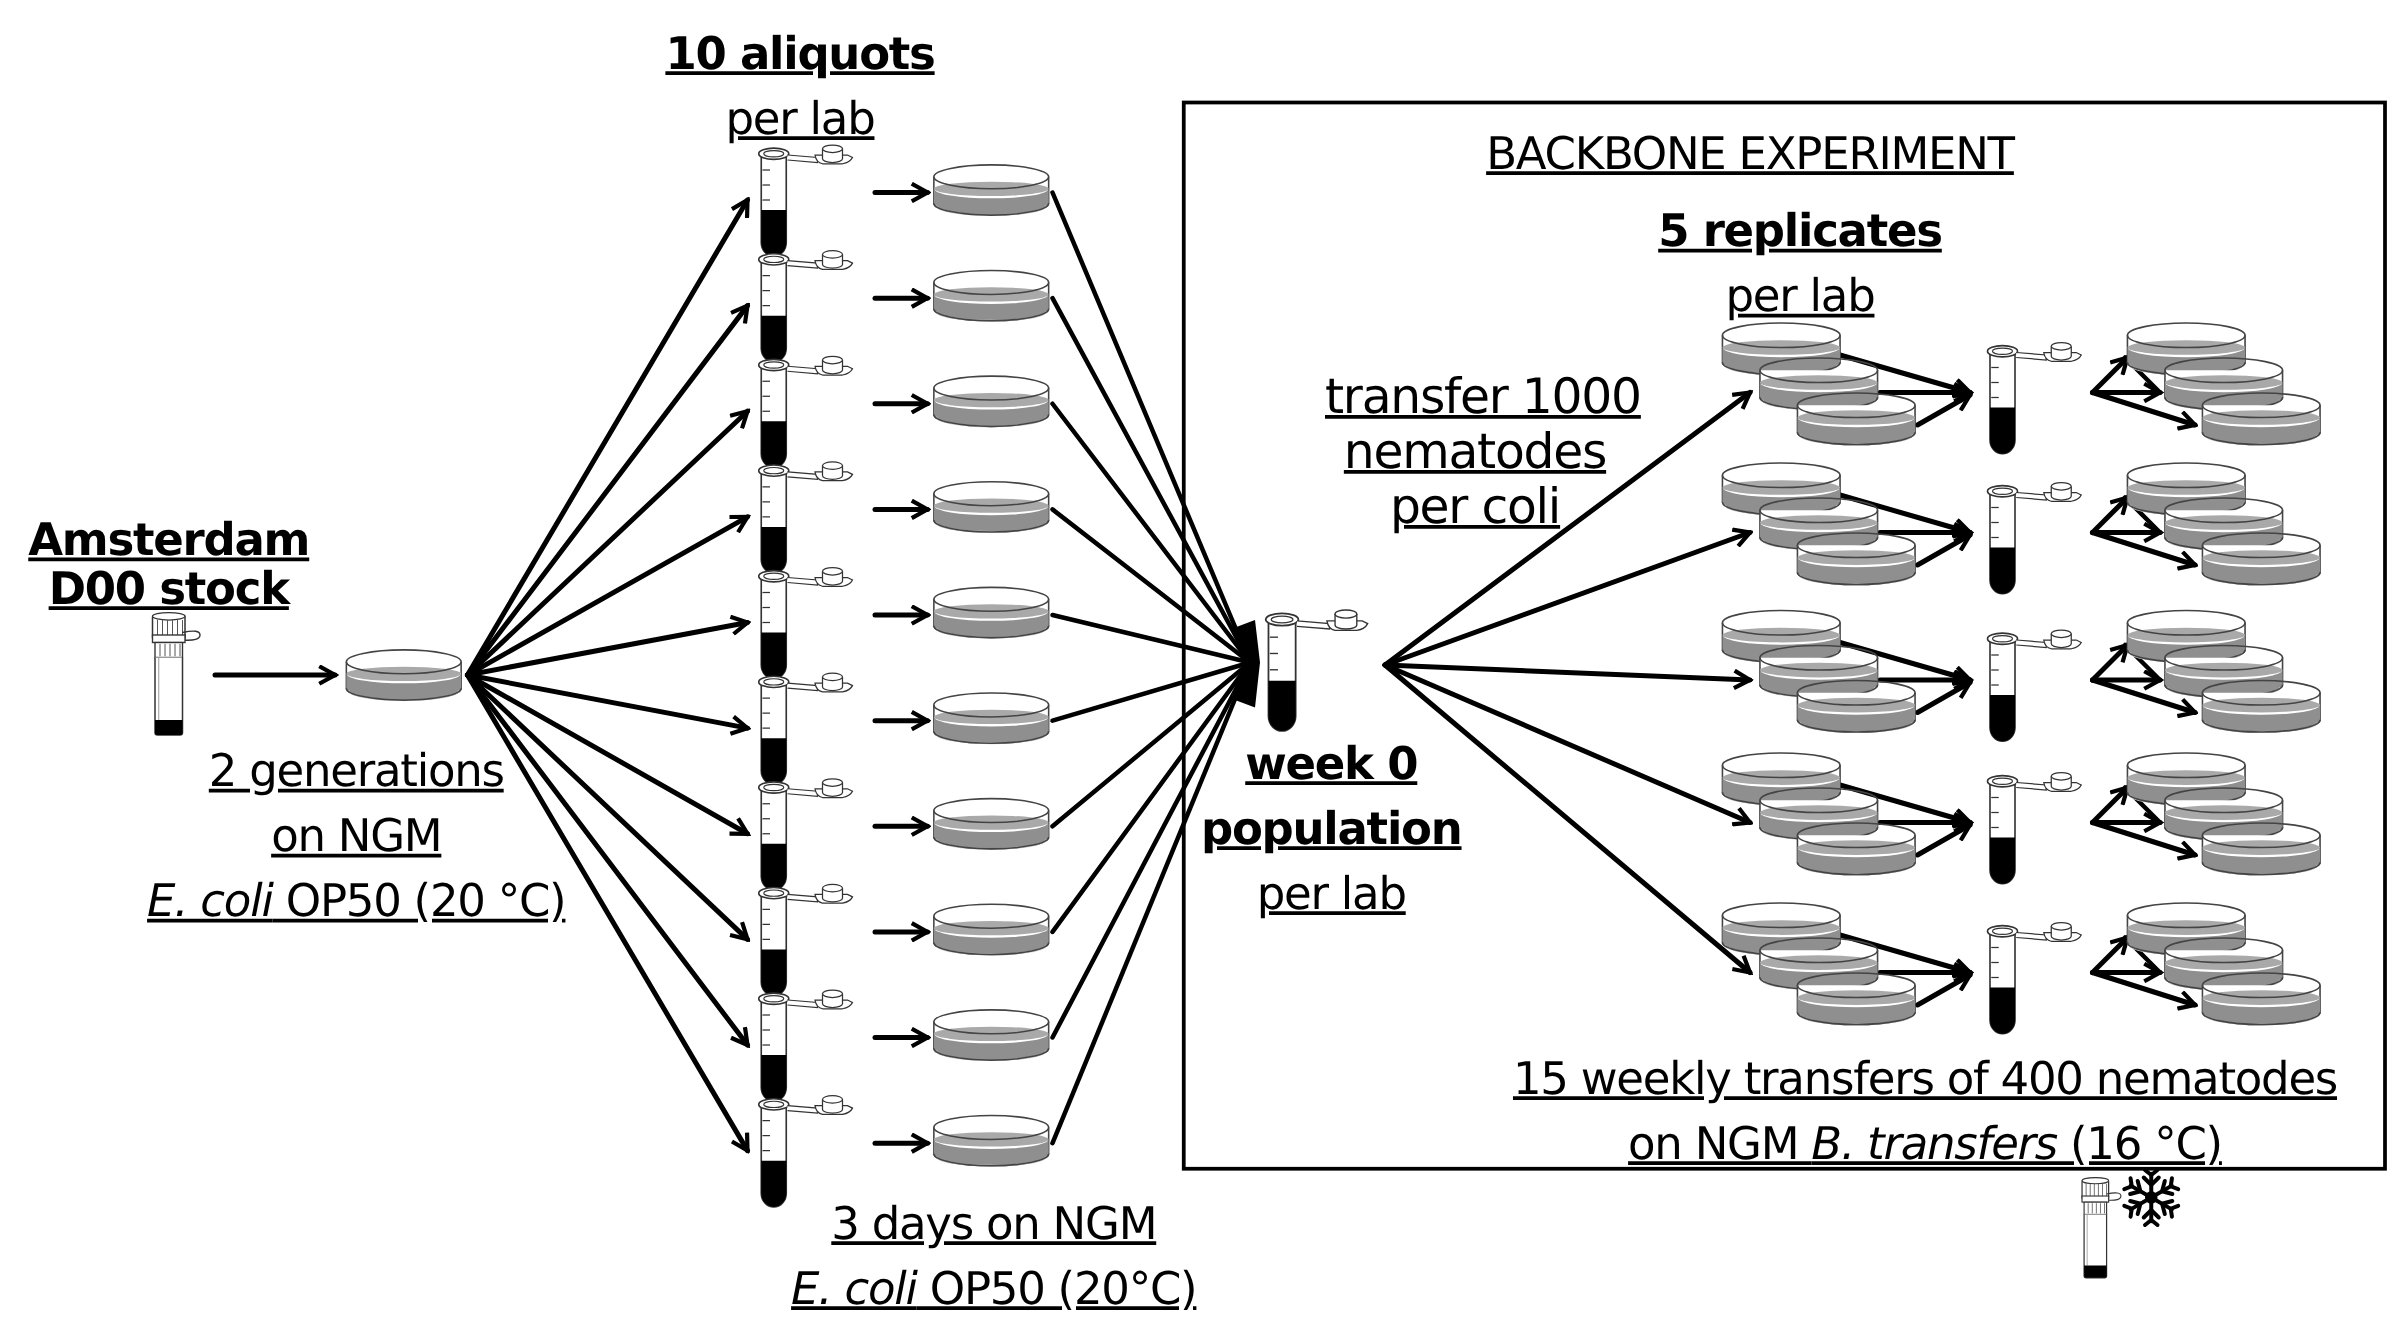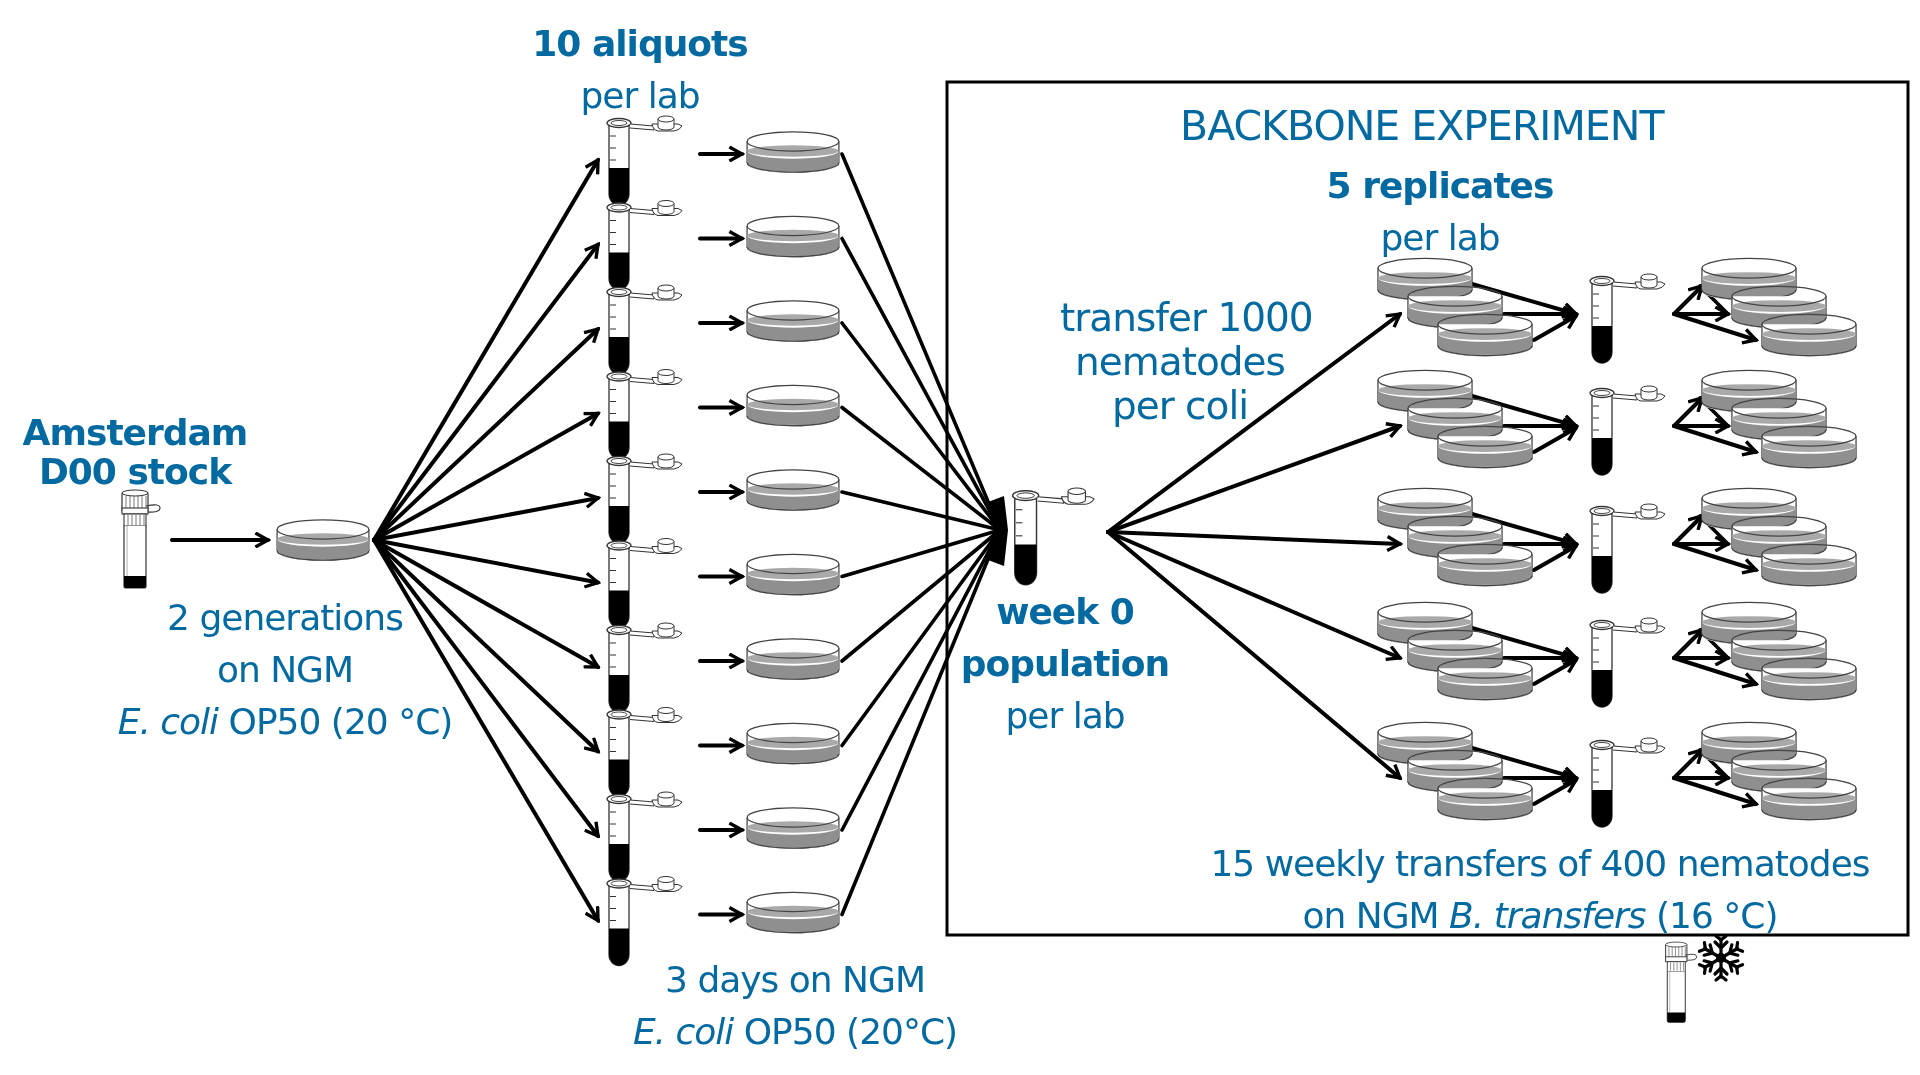--- a/index.html
+++ b/index.html
@@ -1,22 +1,22 @@
 <!DOCTYPE html>
 <html><head>
 <meta charset="utf-8">
 <style>
   html, body { margin: 0; padding: 0; background: #ffffff; }
   body { width: 1920px; height: 1075px; position: relative; overflow: hidden; font-family: "Liberation Sans", "DejaVu Sans", sans-serif; color: #000; }
   #diagram { position: absolute; left: 0; top: 0; width: 1920px; height: 1075px; }
-  .lbl { position: absolute; text-align: center; white-space: nowrap; line-height: 1; color: #0369a1; font-family: "DejaVu Sans", "Liberation Sans", sans-serif; letter-spacing: -1px; }
+  .lbl { position: absolute; text-align: center; white-space: nowrap; line-height: 1; color: #000000; font-family: "DejaVu Sans", "Liberation Sans", sans-serif; letter-spacing: -1px; text-decoration: underline; }
   .bold { font-weight: bold; }
   .it { font-style: italic; }
   .f38 { font-size: 36px; }
-  .f34 { font-size: 41px; }
+  .f34 { font-size: 36px; }
   .f30 { font-size: 39px; }
 </style>
 </head>
 <body>
 
 <svg id="diagram" xmlns="http://www.w3.org/2000/svg" width="1920" height="1075" viewBox="0 0 1920 1075">
   <defs>
     <marker id="ah" viewBox="0 0 12 12" refX="10" refY="6" markerWidth="4.2" markerHeight="4.2" orient="auto" markerUnits="strokeWidth">
       <path d="M1,1 L10,6 L1,11" fill="none" stroke="#000" stroke-width="2.4" stroke-linejoin="miter"></path>
     </marker>

